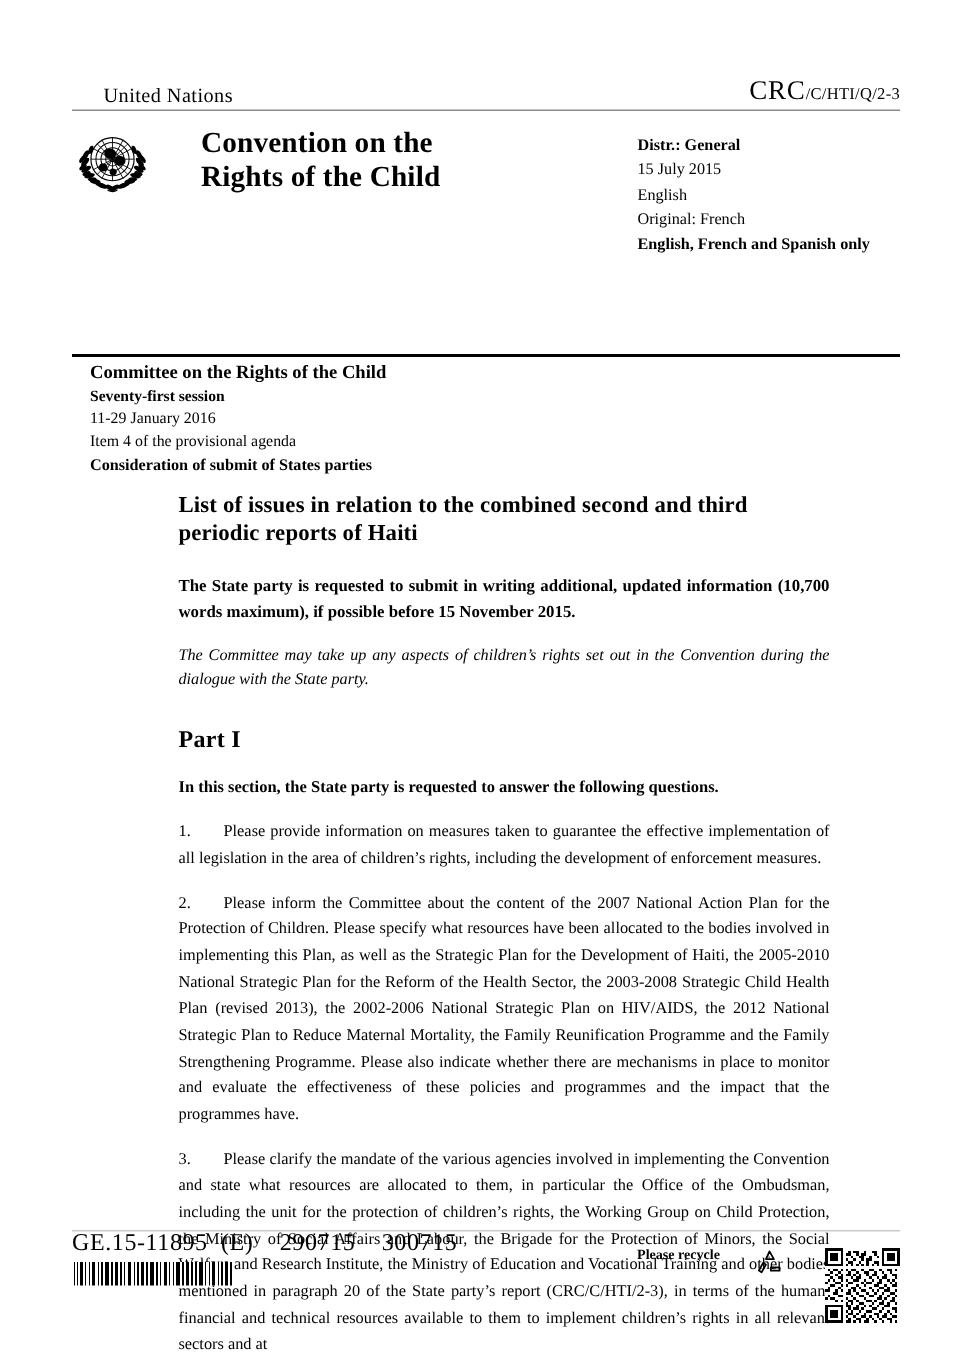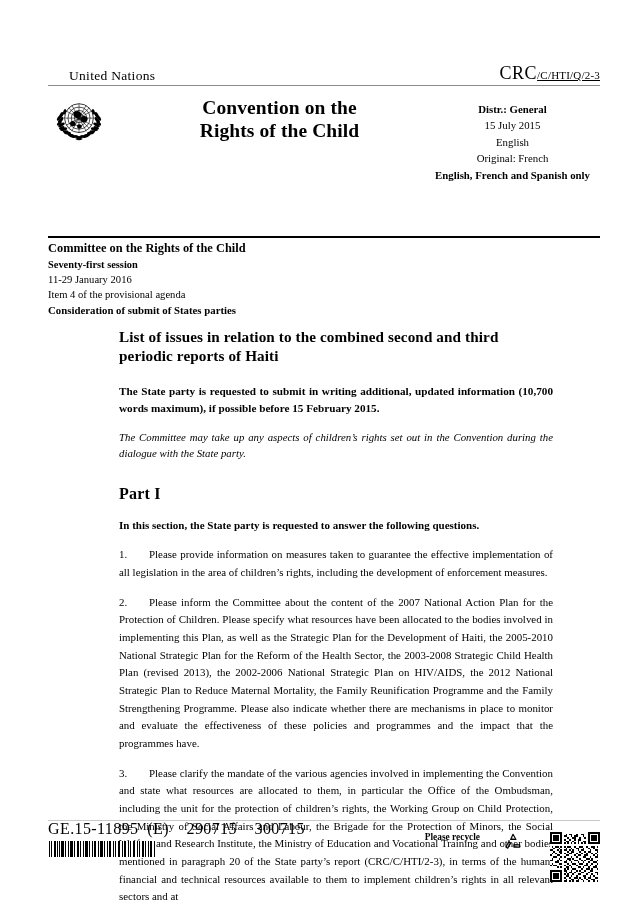--- a/index.html
+++ b/index.html
@@ -21,23 +21,22 @@
     left: 0; top: 0;
     width: 640px;
     height: 905px;
     background: #fff;
   }
 
   
   .masthead {
     position: absolute;
     left: 48px;
-    top: 60px;
+    top: 48px;
     width: 552px;
-    text-align: center;
   }
   .masthead-top {
     display: flex;
     align-items: flex-end;
     justify-content: space-between;
     height: 22px;
   }
   .un-name {
     font-size: 13.5px;
     letter-spacing: 0.3px;
@@ -48,21 +47,20 @@
     line-height: 1;
     white-space: nowrap;
   }
   .doc-symbol .sym-main {
     font-size: 18px;
     letter-spacing: 0.5px;
   }
   .doc-symbol .sym-sub {
     font-size: 11px;
     letter-spacing: 0.2px;
-    text-decoration: underline;
   }
   .rule-thin {
     border: none;
     border-top: 1px solid #8c8c8c;
     margin: 3px 0 0 0;
     height: 0;
   }
 
   .masthead-body {
     display: flex;
@@ -98,21 +96,21 @@
     top: 228px;
     width: 552px;
     height: 0;
     border: none;
     border-top: 2.4px solid #000;
   }
 
   
   .committee {
     position: absolute;
-    left: 48px;
+    left: 60px;
     top: 240px;
     width: 552px;
     font-size: 11px;
     line-height: 1.46;
   }
   .committee .c-title {
     font-weight: bold;
     font-size: 12.4px;
     line-height: 1.35;
   }
@@ -322,21 +320,21 @@
     <div class="c-sess">Seventy-first session</div>
     <div class="c-line">11-29 January 2016</div>
     <div class="c-line">Item 4 of the provisional agenda</div>
     <div class="c-item">Consideration of submit of States parties</div>
   </div>
 
   <div class="content">
 
     <h1 class="doc-title">List of issues in relation to the combined second and third periodic reports of Haiti</h1>
 
-    <p class="lead-bold">The State party is requested to submit in writing additional, updated information (10,700 words maximum), if possible before 15 February 2015.</p>
+    <p class="lead-bold">The State party is requested to submit in writing additional, updated information (10,700 words maximum), if possible before 15 November 2015.</p>
 
     <p class="lead-italic">The Committee may take up any aspects of children’s rights set out in the Convention during the dialogue with the State party.</p>
 
     <h2 class="part-heading">Part I</h2>
 
     <p class="section-intro">In this section, the State party is requested to answer the following questions.</p>
 
     <p class="para">
       <span class="num">1.</span><span>Please provide information on measures taken to guarantee the effective implementation of all legislation in the area of children’s rights, including the development of enforcement measures.</span>
     </p>

